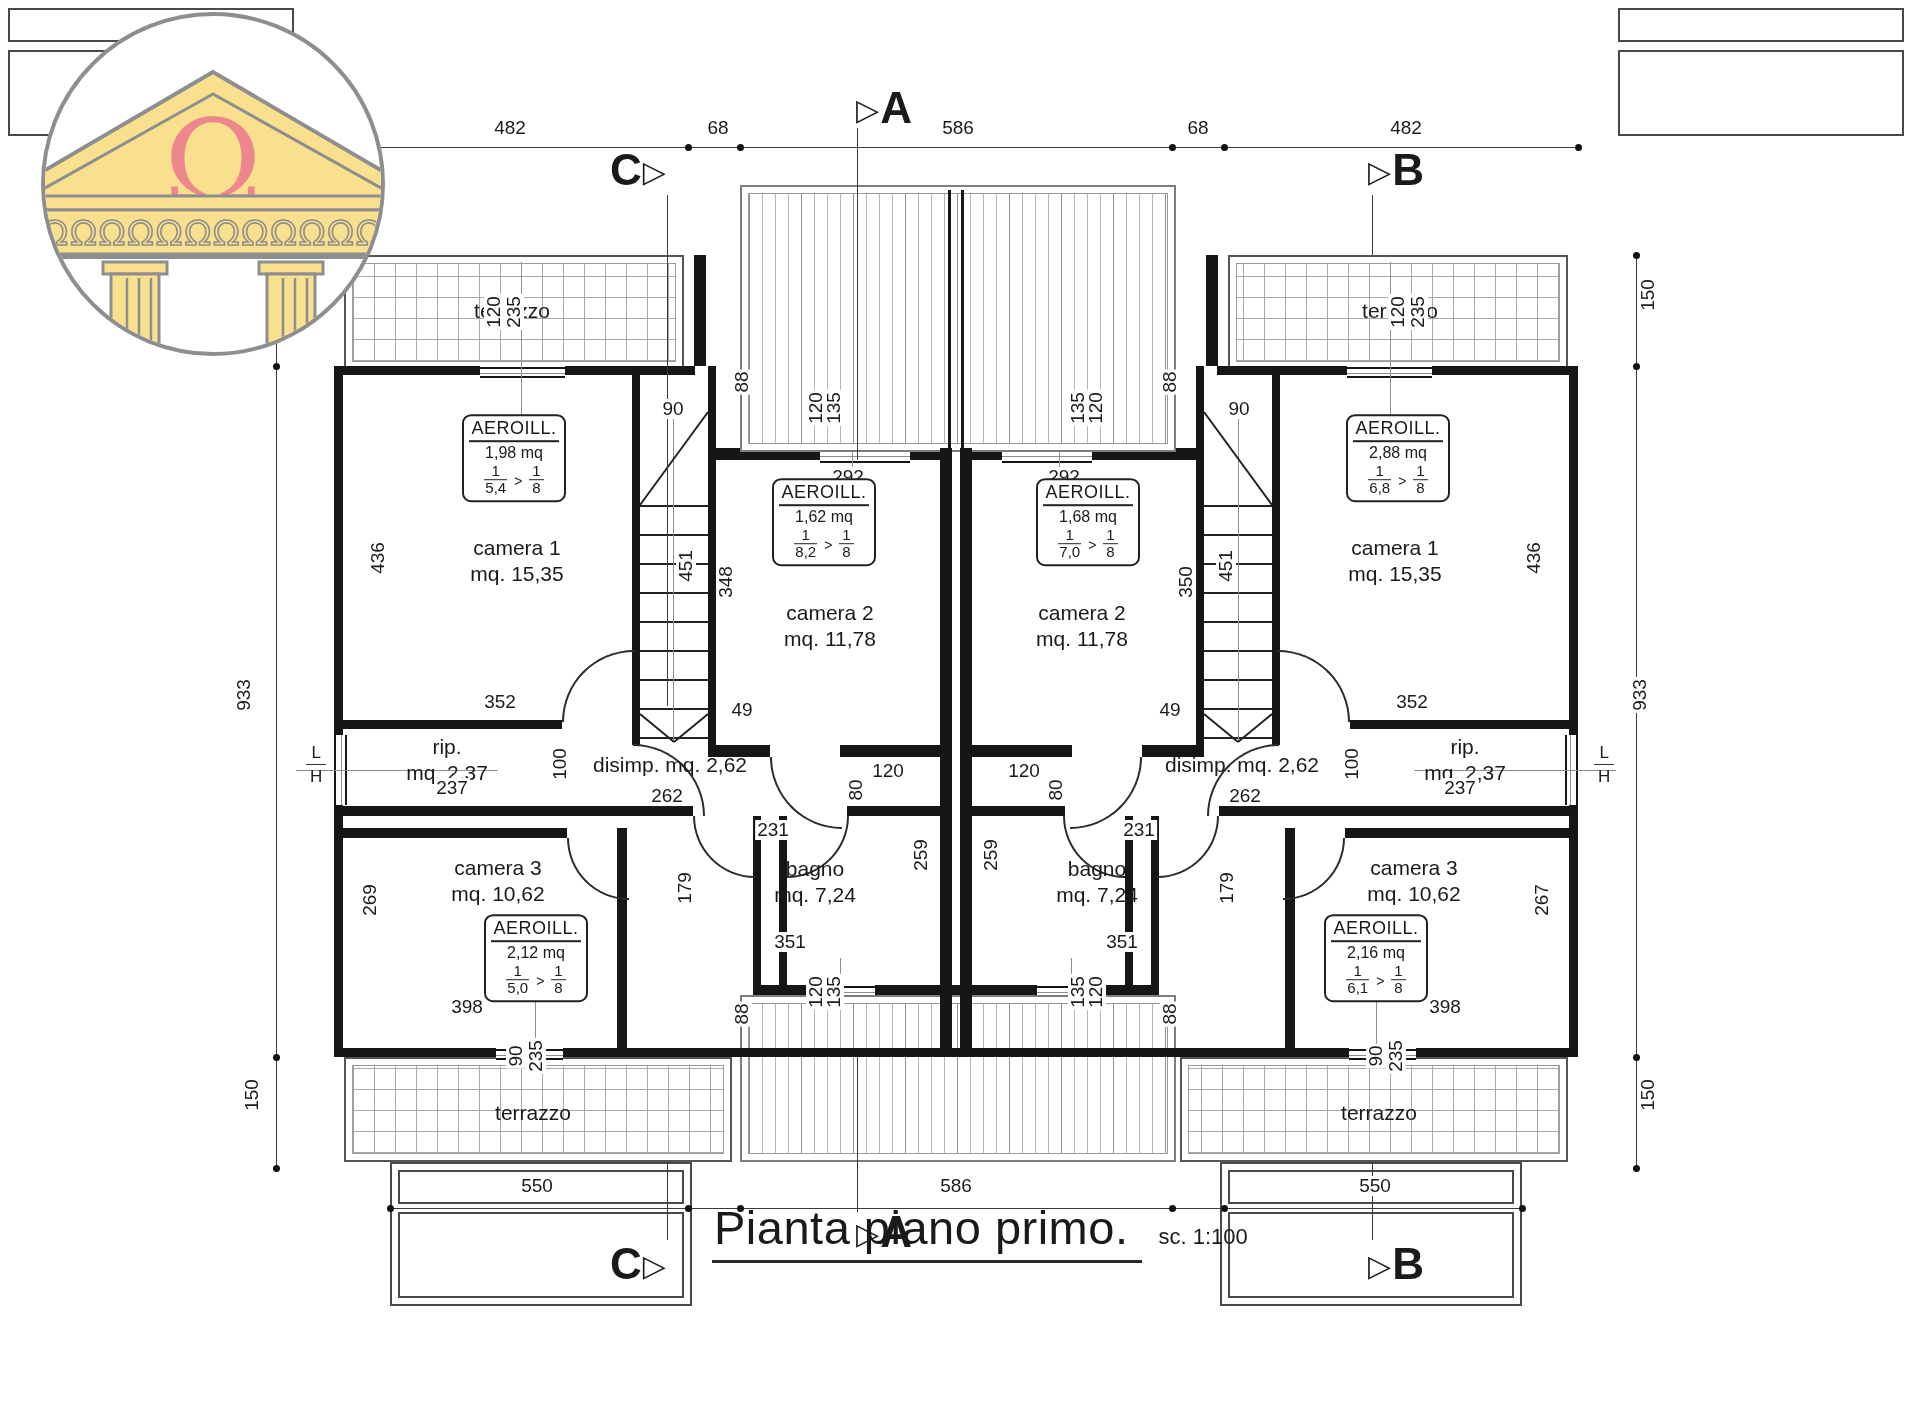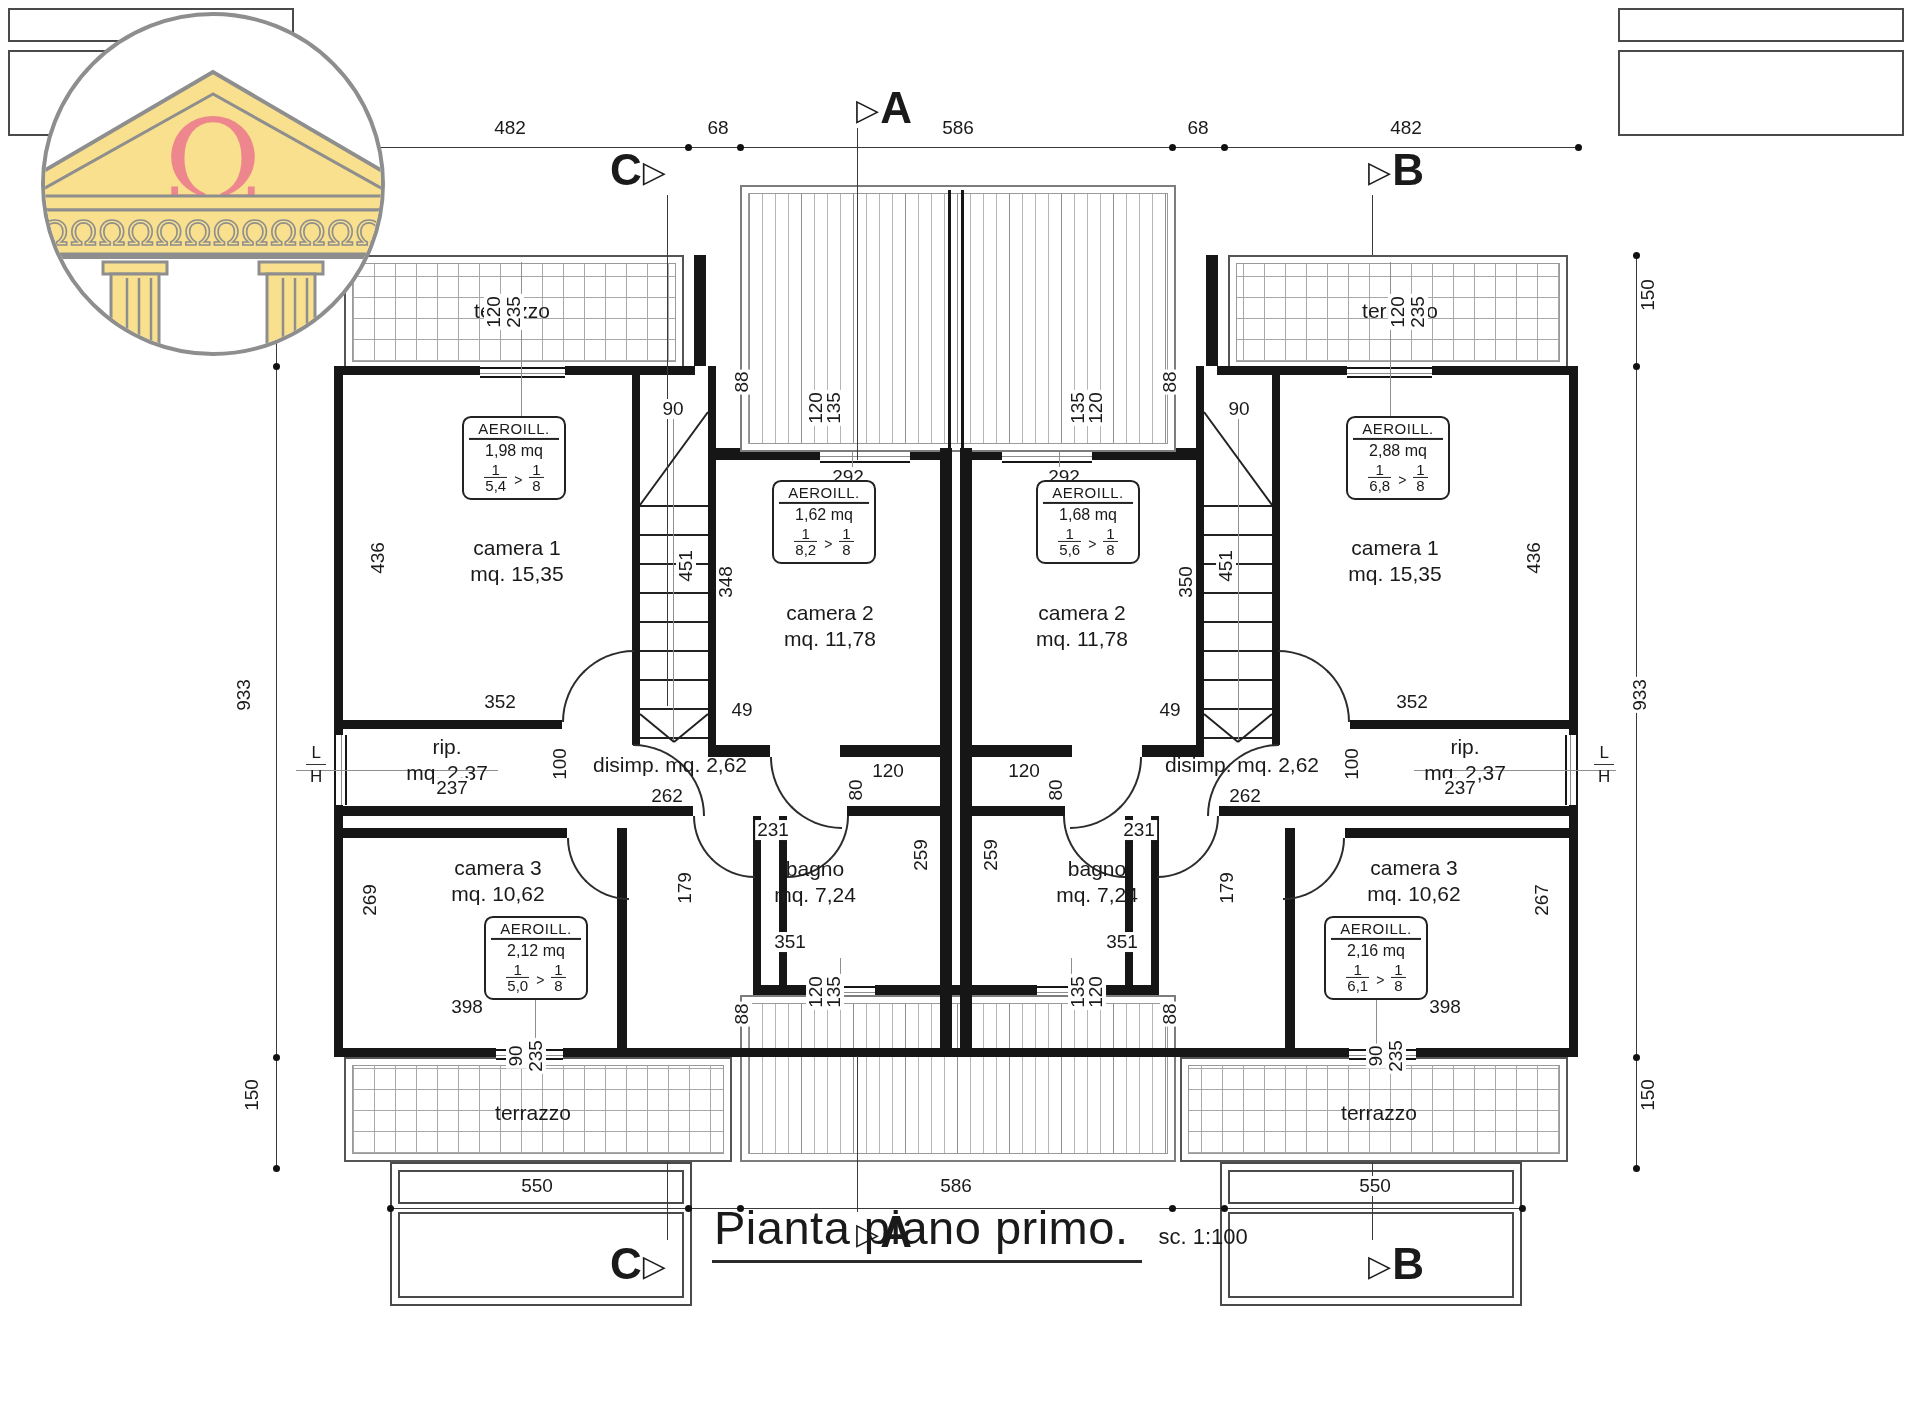--- a/index.html
+++ b/index.html
@@ -35,21 +35,21 @@
   .perg{border:2px solid #4a4a4a;background:#fff;}
   .pband{position:absolute;border:2px solid #4a4a4a;background:#fff;}
   .dim{position:absolute;transform:translate(-50%,-50%);font-size:19px;line-height:1.05;
        background:#fff;padding:0 2px;white-space:nowrap;z-index:6;}
   .dim.r{transform:translate(-50%,-50%) rotate(-90deg);}
   .room{position:absolute;transform:translateX(-50%);text-align:center;font-size:21px;
         line-height:1.24;white-space:nowrap;z-index:6;}
   .aero{position:absolute;transform:translate(-50%,-50%);width:96px;background:#fff;
         border:2px solid #222;border-radius:9px;text-align:center;z-index:7;
         font-size:16px;line-height:1.15;padding:2px 2px 4px 2px;}
-  .aero .a-h{border-bottom:2px solid #222;font-size:15px;letter-spacing:.5px;padding-bottom:1px;margin:0 3px;}
+  .aero .a-h{border-bottom:2px solid #222;font-size:18px;letter-spacing:.5px;padding-bottom:1px;margin:0 3px;}
   .aero .a-a{padding:2px 0 1px 0;}
   .aero .a-f{display:flex;justify-content:center;align-items:center;gap:7px;font-size:15px;}
   .fr{display:inline-block;line-height:1.05;}
   .fr .n{display:block;border-bottom:1.4px solid #222;padding:0 3px;}
   .fr .dn{display:block;padding:0 1px;}
   .gt{font-size:14px;position:relative;top:2px;}
   .marker{position:absolute;transform:translate(-50%,-50%);display:flex;align-items:center;
           gap:1px;z-index:8;}
   .marker .ltr{font-size:44px;font-weight:bold;line-height:1;}
   .marker .tri{font-size:30px;line-height:1;position:relative;top:2px;}
@@ -456,21 +456,21 @@
             <span class="dn">8</span>
           </span>
         </div>
       </div>
       <div class="aero" style="left: 1088px; top: 522px;">
         <div class="a-h">AEROILL.</div>
         <div class="a-a">1,68 mq</div>
         <div class="a-f">
           <span class="fr">
             <span class="n">1</span>
-            <span class="dn">5,6</span>
+            <span class="dn">7,0</span>
           </span>
           <span class="gt">&gt;</span>
           <span class="fr">
             <span class="n">1</span>
             <span class="dn">8</span>
           </span>
         </div>
       </div>
       <div class="aero" style="left: 1376px; top: 958px;">
         <div class="a-h">AEROILL.</div>

